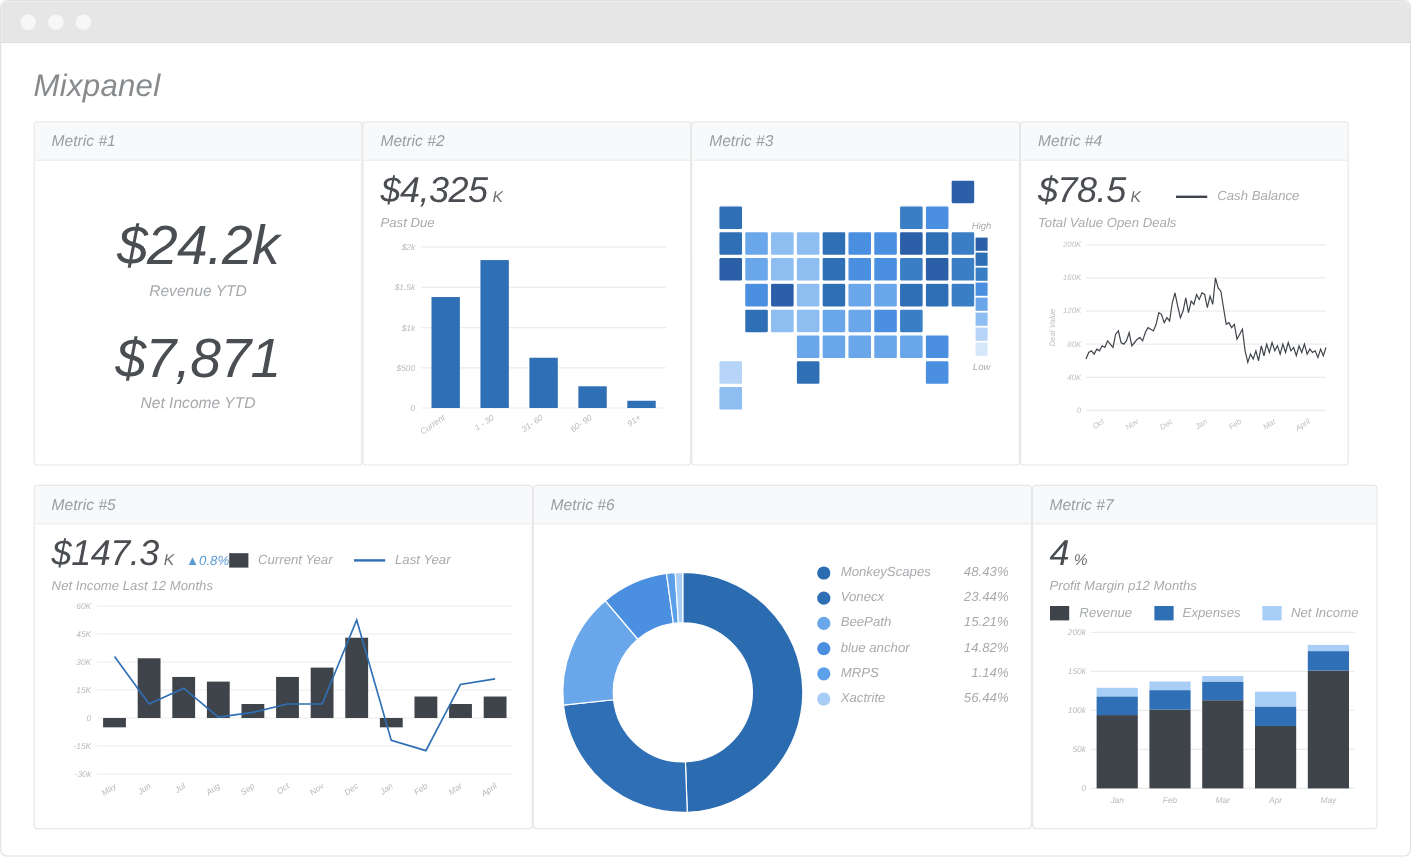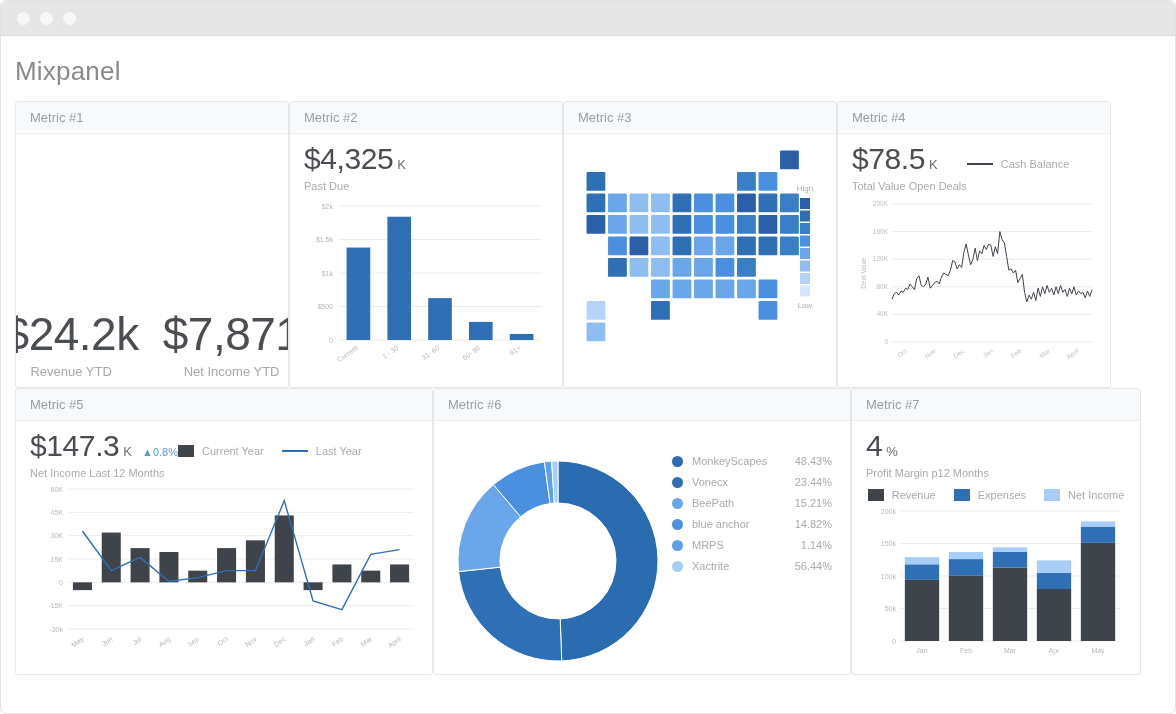--- a/index.html
+++ b/index.html
@@ -13,39 +13,39 @@
     position:relative;width:1176px;height:714px;
     background:#ffffff;box-sizing:border-box;
     border:1px solid #e2e2e2;border-radius:6px;overflow:hidden;
   }
   .titlebar{
     height:34px;background:#e6e6e6;border-bottom:1px solid #dcdcdc;
     display:flex;align-items:center;padding-left:16px;gap:10px;
     border-radius:6px 6px 0 0;
   }
   .dot{width:13px;height:13px;border-radius:50%;background:#f7f7f7;}
-  .content{padding:0 14px;}
+  .content{padding:0 27px;font-style:italic;}
   .app-title{
     font-size:26px;color:#888b8e;font-weight:400;
     padding:20px 0 14px 0;letter-spacing:0.2px;
   }
-  .grid-row{display:flex;}
+  .grid-row{display:flex;margin-bottom:16px;}
   .card{
     background:#ffffff;border:1px solid #e6e7e8;border-radius:3px;
     display:flex;flex-direction:column;overflow:hidden;
   }
   .card-header{
     background:#f8f9fa;border-bottom:1px solid #ededee;
     padding:8px 14px;font-size:13px;color:#9b9ea1;font-weight:400;
   }
   .card-body{flex:1;position:relative;padding:10px 14px 8px 14px;}
 
   
   .m1{width:272px;height:285px;}
-  .m1 .card-body{display:flex;flex-direction:row;align-items:flex-end;justify-content:center;gap:24px;}
+  .m1 .card-body{display:flex;flex-direction:column;align-items:center;justify-content:center;gap:24px;}
   .big-stat{text-align:center;}
   .big-stat .v{font-size:46px;color:#4a4d51;font-weight:300;line-height:1.05;letter-spacing:-0.5px;}
   .big-stat .l{font-size:13px;color:#a6a9ac;margin-top:6px;}
 
   
   .kpi{display:flex;align-items:flex-start;justify-content:flex-start;}
   .kpi .num{font-size:30px;color:#4a4d51;font-weight:300;line-height:1;letter-spacing:-0.4px;}
   .kpi .unit{font-size:13px;color:#6c6f73;margin-left:4px;font-weight:400;}
   .kpi .sub{font-size:11px;color:#a8abae;margin-top:6px;}
   .delta{font-size:11px;color:#5b9bd5;margin-left:10px;}

